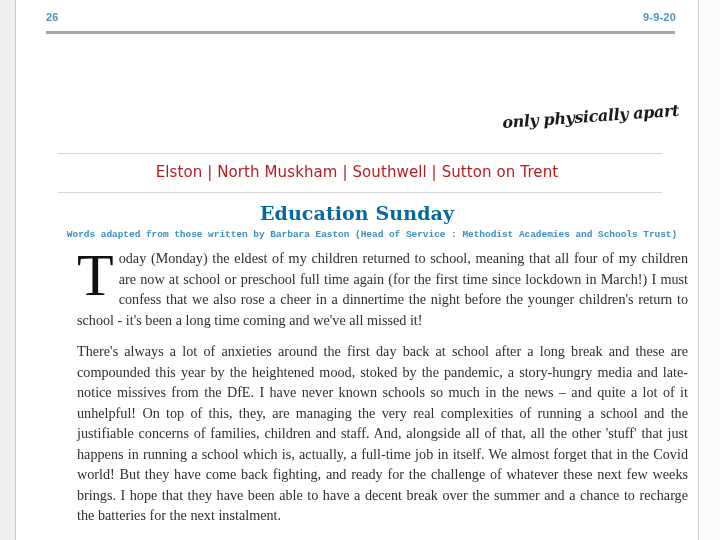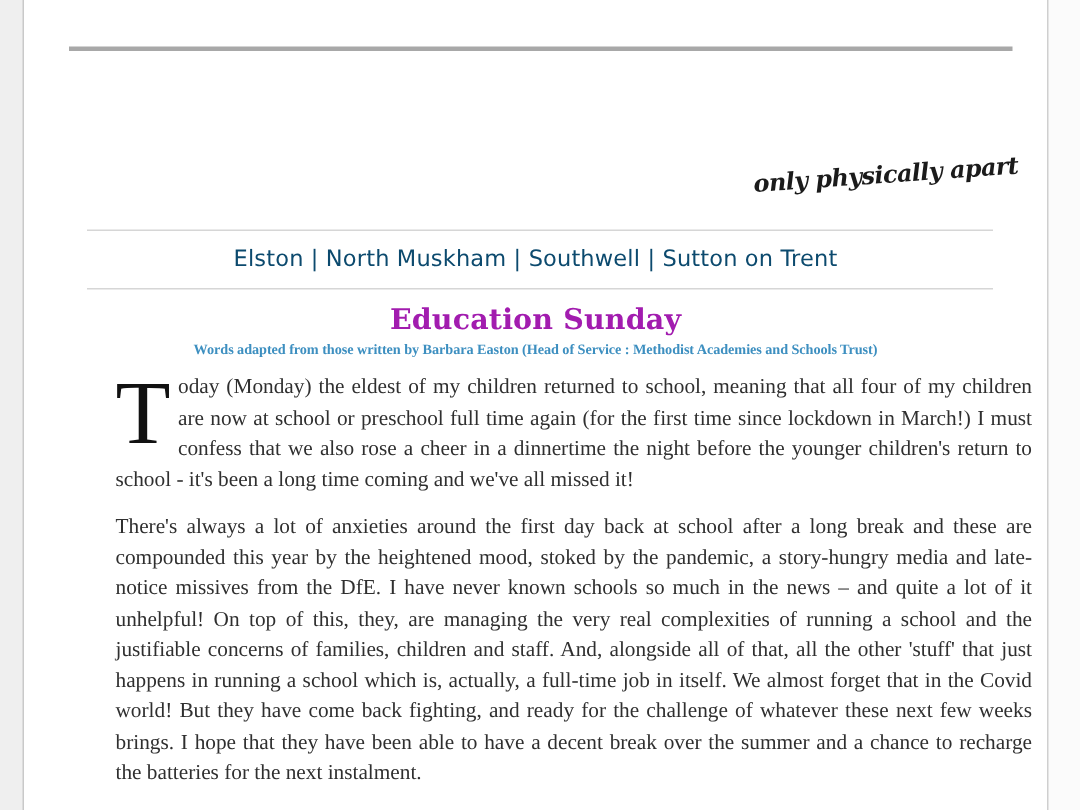--- a/index.html
+++ b/index.html
@@ -113,47 +113,48 @@
     background: #d6d6d6;
   }
   .parish-line {
     position: absolute;
     left: 0; top: 163px;
     width: 682px;
     text-align: center;
     font-family: "DejaVu Sans", sans-serif;
     font-size: 15px;
     font-weight: 500;
-    color: #0c4a6e;
+    color: #b91c1c;
     letter-spacing: .1px;
     white-space: nowrap;
   }
   
   .article-title {
     position: absolute;
     left: 0; top: 202px;
     width: 682px;
     text-align: center;
     font-family: "DejaVu Serif", serif;
     font-weight: bold;
     font-size: 19px;
-    color: #a21caf;
+    color: #0369a1;
     letter-spacing: .1px;
   }
   .article-subtitle {
     position: absolute;
     left: 0; top: 229px;
     width: 682px;
     text-align: center;
-    font-family: Liberation Serif, serif;
+    font-family: Liberation Mono, monospace;
     font-weight: bold;
     font-size: 9.5px;
     color: #3d8fc0;
     letter-spacing: -0.05px;
     white-space: nowrap;
+    padding-left: 15px;
   }
   
   .body-col {
     position: absolute;
     left: 14px; top: 248px;
     width: 658px;
     color: #2c2c2c;
   }
   .para {
     font-family: "Liberation Serif", serif;
@@ -179,20 +180,24 @@
 </head>
 <body>
 
 <div id="page-wrap">
 
   <div class="gutter-left"></div>
   <div class="gutter-right"></div>
 
   <div class="page">
 
+    <div class="header-row">
+      <span class="folio">26</span>
+      <span class="issue-date">9-9-20</span>
+    </div>
 
     <div class="rule-thick"></div>
 
     <div class="tagline">only physically apart</div>
 
     <div class="rule-thin-a"></div>
     <div class="parish-line">Elston | North Muskham | Southwell | Sutton on Trent</div>
     <div class="rule-thin-b"></div>
 
     <div class="article-title">Education Sunday</div>

